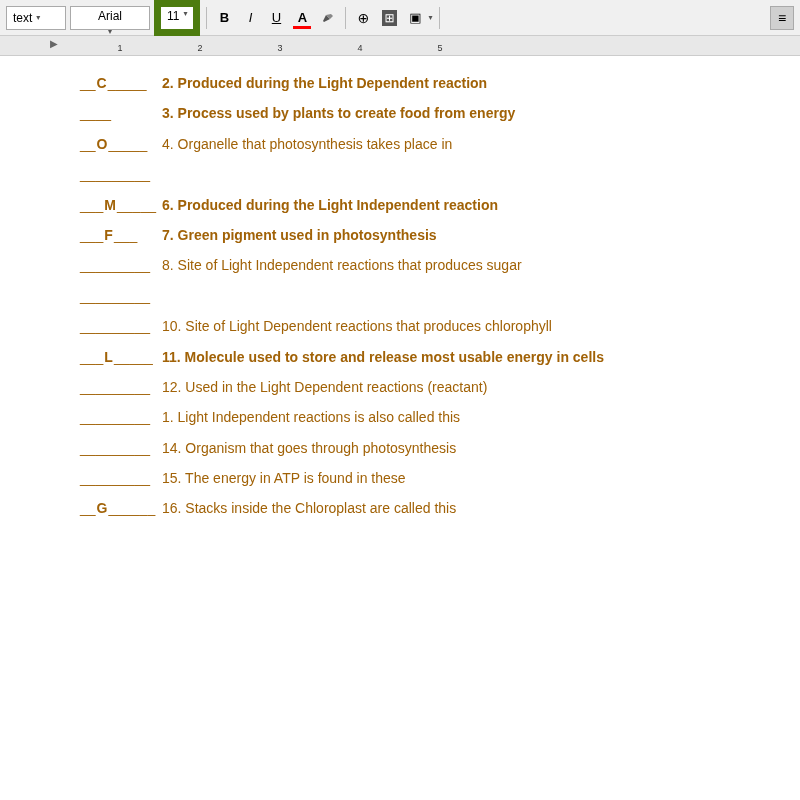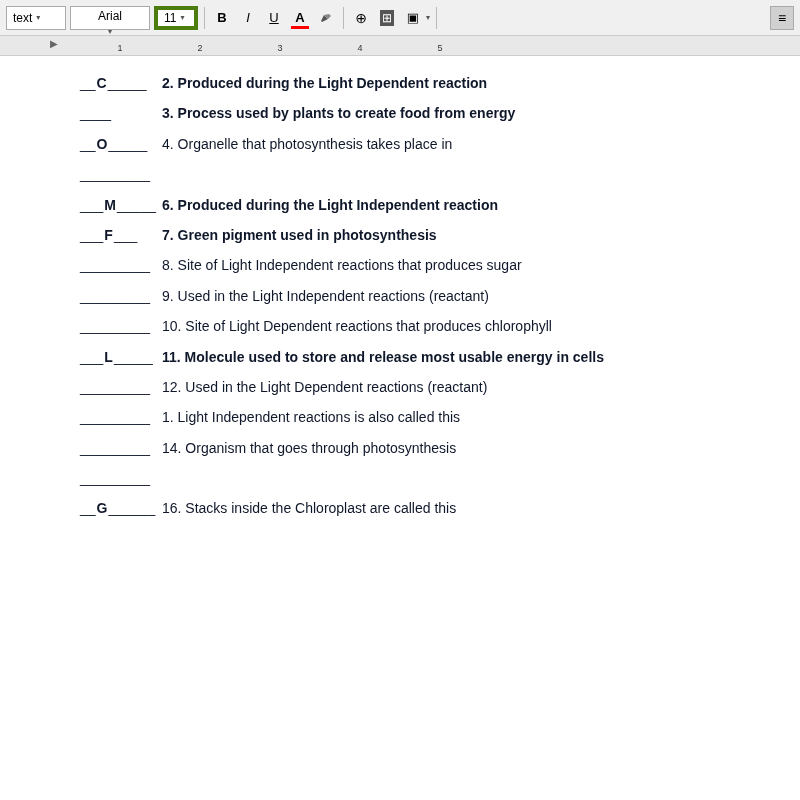--- a/index.html
+++ b/index.html
@@ -44,25 +44,25 @@
       padding: 2px 6px;
       height: 24px;
       font-size: 12px;
       gap: 4px;
       min-width: 80px;
       flex-direction: column;
     }
 
     .toolbar-size-dropdown {
       display: flex;
-      align-items: center;
-      background: #fff;
-      border: 4px solid #4d7c0f;
+      align-items: flex-start;
+      background: #fff;
+      border: 7px solid #4d7c0f;
       padding: 2px 6px;
-      height: 24px;
+      height: 36px;
       font-size: 12px;
       gap: 4px;
       min-width: 44px;
     }
 
     .toolbar-divider {
       width: 1px;
       height: 22px;
       background: #bbb;
       margin: 0 2px;
@@ -180,21 +180,21 @@
       list-style: none;
       padding: 0;
       margin: 0;
     }
 
     .question-item {
       display: flex;
       align-items: flex-start;
       margin-bottom: 8px;
       font-size: 14px;
-      color: #0f172a;
+      color: #a16207;
       line-height: 1.6;
     }
 
     .blank-area {
       display: inline-flex;
       align-items: baseline;
       min-width: 80px;
       margin-right: 2px;
       font-weight: normal;
     }
@@ -304,21 +304,20 @@
       <li class="question-item">
         <span class="blank-area">___<span class="filled-letter">F</span>___&nbsp;</span>
         <span class="question-text bold-text"><span>7.</span> Green pigment used in photosynthesis</span>
       </li>
       <li class="question-item">
         <span class="blank-area">_________&nbsp;</span>
         <span class="question-text"><span>8.</span> Site of Light Independent reactions that produces sugar</span>
       </li>
       <li class="question-item">
         <span class="blank-area">_________&nbsp;</span>
-        <span class="question-text"><span>9.</span> Used in the Light Independent reactions (reactant)</span>
       </li>
       <li class="question-item">
         <span class="blank-area">_________&nbsp;</span>
         <span class="question-text"><span>10.</span> Site of Light Dependent reactions that produces chlorophyll</span>
       </li>
       <li class="question-item">
         <span class="blank-area">___<span class="filled-letter">L</span>_____&nbsp;</span>
         <span class="question-text bold-text"><span>11.</span> Molecule used to store and release most usable energy in cells</span>
       </li>
       <li class="question-item">
@@ -328,19 +327,20 @@
       <li class="question-item">
         <span class="blank-area">_________&nbsp;</span>
         <span class="question-text"><span>1.</span> Light Independent reactions is also called this</span>
       </li>
       <li class="question-item">
         <span class="blank-area">_________&nbsp;</span>
         <span class="question-text"><span>14.</span> Organism that goes through photosynthesis</span>
       </li>
       <li class="question-item">
         <span class="blank-area">_________&nbsp;</span>
+        <span class="question-text"><span>15.</span> The energy in ATP is found in these</span>
       </li>
       <li class="question-item">
         <span class="blank-area">__<span class="filled-letter">G</span>______&nbsp;</span>
         <span class="question-text"><span>16.</span> Stacks inside the Chloroplast are called this</span>
       </li>
     </ul>
 </div>
 
 </body></html>

